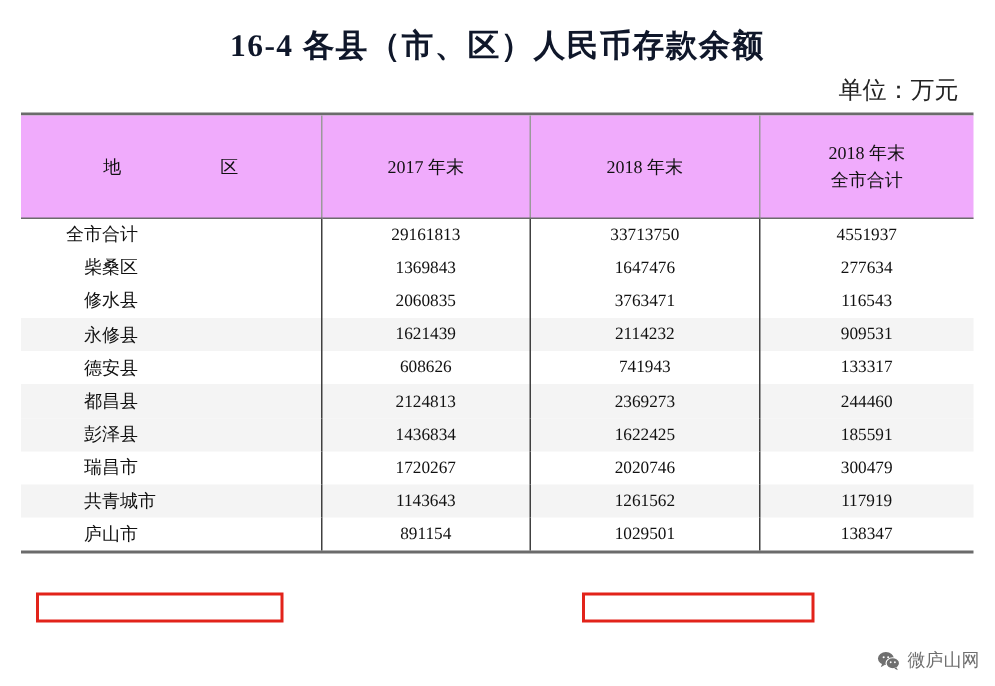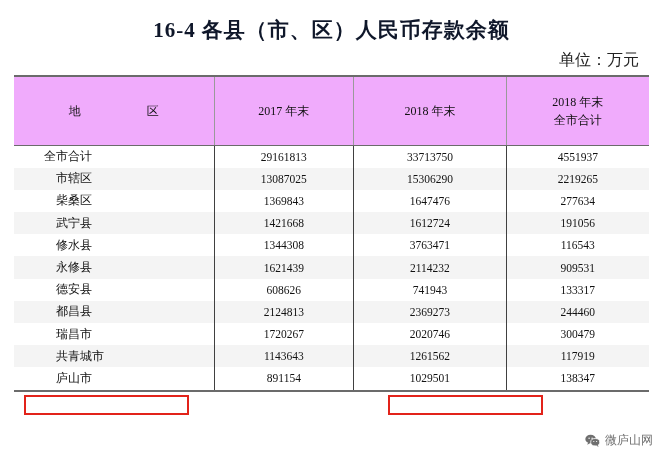--- a/index.html
+++ b/index.html
@@ -183,49 +183,33 @@
       </thead>
       <tbody>
         <tr>
           <td class="region">
               <span class="region-inner total">全市合计</span>
             </td>
           <td>29161813</td>
           <td>33713750</td>
           <td>4551937</td>
         </tr>
-        <tr class="row-alt">
-          <td class="region">
-              <span class="region-inner indent">市辖区</span>
-            </td>
-          <td>13087025</td>
-          <td>15306290</td>
-          <td>2219265</td>
-        </tr>
         <tr>
           <td class="region">
               <span class="region-inner indent">柴桑区</span>
             </td>
           <td>1369843</td>
           <td>1647476</td>
           <td>277634</td>
         </tr>
-        <tr class="row-alt">
-          <td class="region">
-              <span class="region-inner indent">武宁县</span>
-            </td>
-          <td>1421668</td>
-          <td>1612724</td>
-          <td>191056</td>
-        </tr>
         <tr>
           <td class="region">
               <span class="region-inner indent">修水县</span>
             </td>
-          <td>1344308</td>
+          <td>2060835</td>
           <td>3763471</td>
           <td>116543</td>
         </tr>
         <tr class="row-alt">
           <td class="region">
               <span class="region-inner indent">永修县</span>
             </td>
           <td>1621439</td>
           <td>2114232</td>
           <td>909531</td>
@@ -238,20 +222,28 @@
           <td>741943</td>
           <td>133317</td>
         </tr>
         <tr class="row-alt">
           <td class="region">
               <span class="region-inner indent">都昌县</span>
             </td>
           <td>2124813</td>
           <td>2369273</td>
           <td>244460</td>
+        </tr>
+        <tr class="row-alt">
+          <td class="region">
+              <span class="region-inner indent">彭泽县</span>
+            </td>
+          <td>1436834</td>
+          <td>1622425</td>
+          <td>185591</td>
         </tr>
         <tr>
           <td class="region">
               <span class="region-inner indent">瑞昌市</span>
             </td>
           <td>1720267</td>
           <td>2020746</td>
           <td>300479</td>
         </tr>
         <tr class="row-alt">

